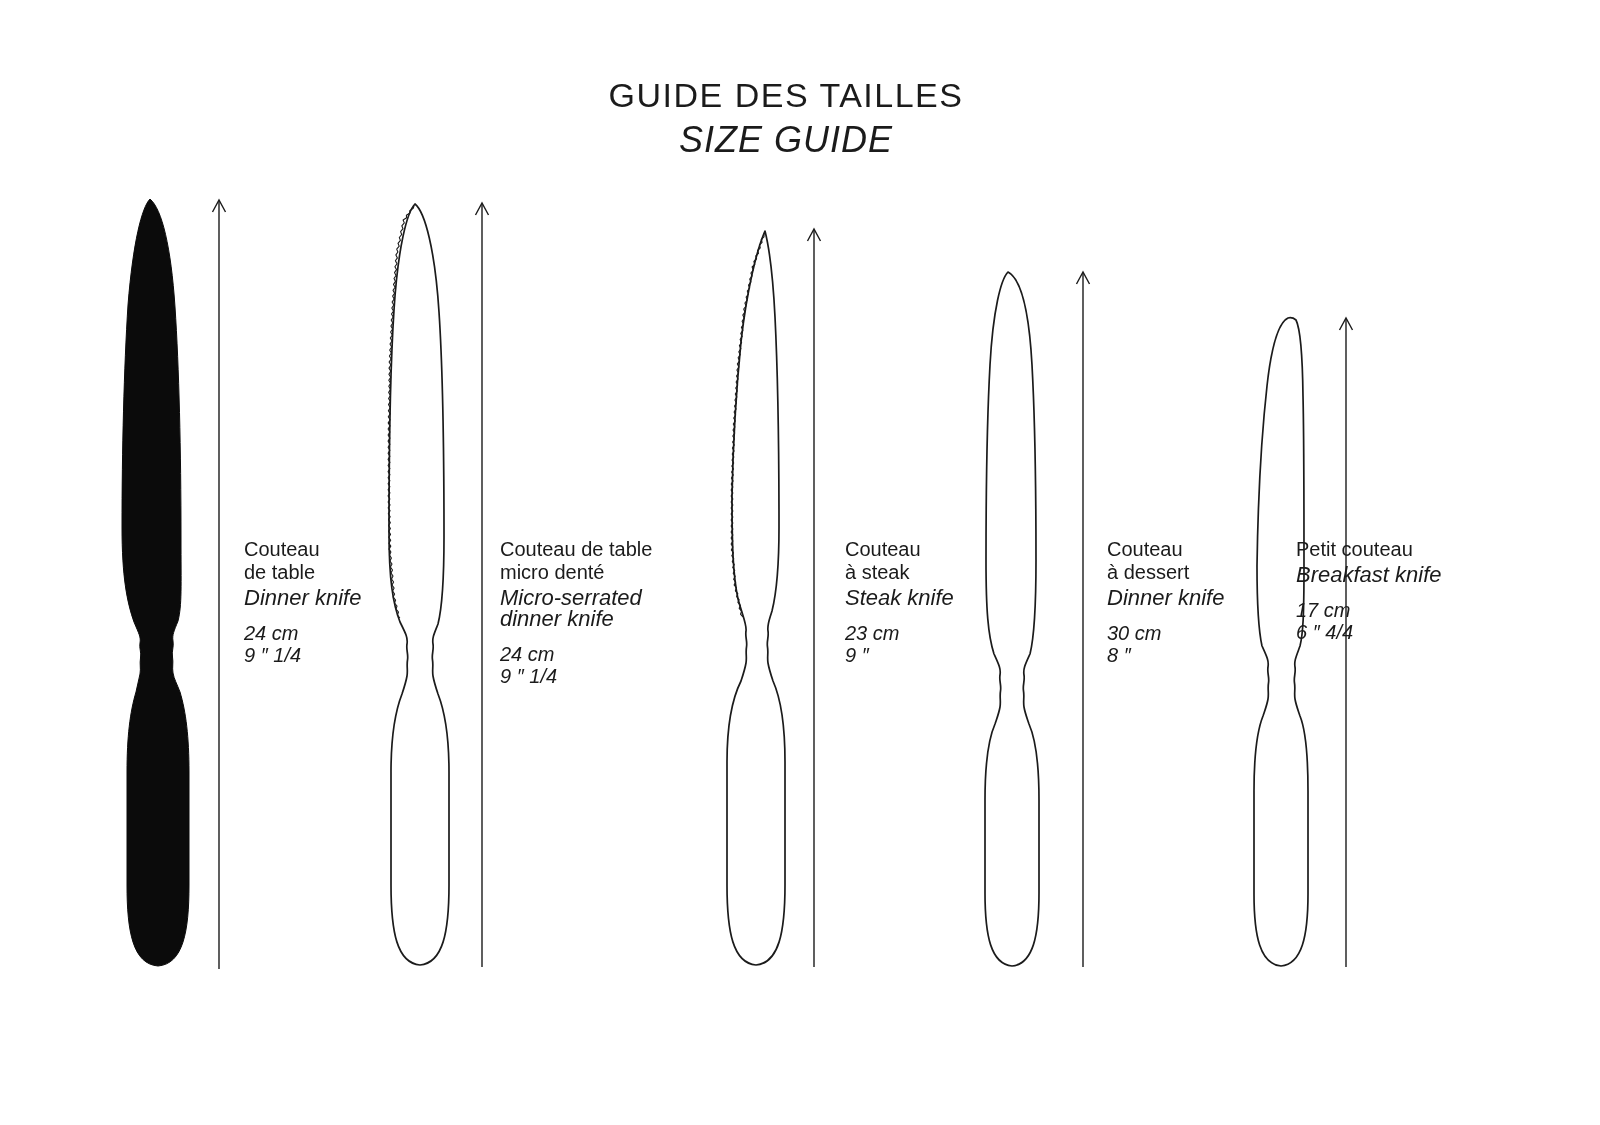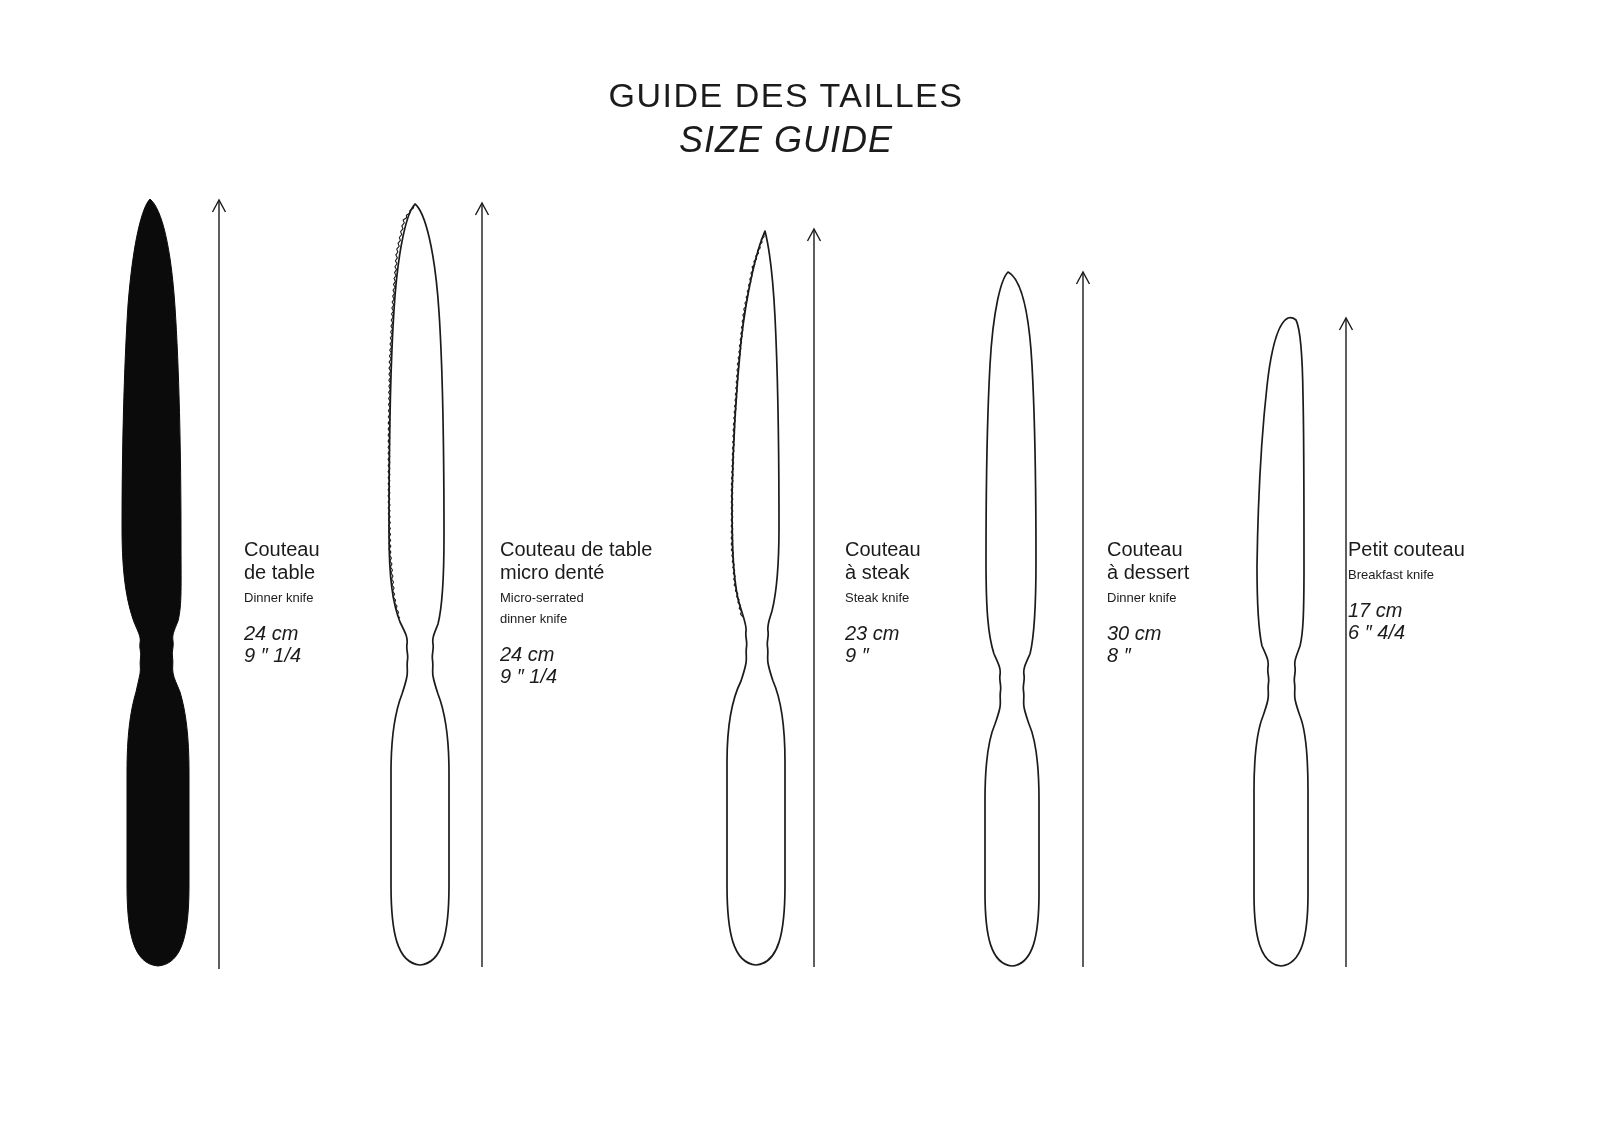--- a/index.html
+++ b/index.html
@@ -30,22 +30,23 @@
     color:#1b1b1b;
     margin-top:4px;
   }
   .label{line-height:0;}
   .label .name{
     font-size:20px;
     line-height:23px;
     color:#1b1b1b;
   }
   .label .trans{
-    font-size:13px;
+    font-size:22px;
     line-height:21px;
+    font-style:italic;
     margin-top:3px;
     color:#1b1b1b;
   }
   .label .sizes{
     margin-top:14px;
     font-size:20px;
     line-height:22px;
     color:#1b1b1b;
     font-style:italic;
   }
@@ -243,21 +244,21 @@
       C 56 180, 56 120, 55 80
       C 54.5 40, 52 12, 48 4
       C 45 1.5, 42 1.5, 40 2 Z"></path>
   </svg>
 
   <svg class="abs" style="left:1338px;top:317px;" width="16" height="651" viewBox="0 0 16 651">
     <path class="arrowhead" d="M1.5 13 L8 1 L14.5 13"></path>
     <line class="arrowline" x1="8" y1="2" x2="8" y2="650"></line>
   </svg>
 
-  <div class="abs label" style="left:1348px;top:538px;width:210px;">
+  <div class="abs label" style="left:1296px;top:538px;width:210px;">
     <div class="name">Petit couteau</div>
     <div class="trans">Breakfast knife</div>
     <div class="sizes">
       <div>17 cm</div>
       <div>6 ″ 4/4</div>
     </div>
   </div>
 
 </div>
 

